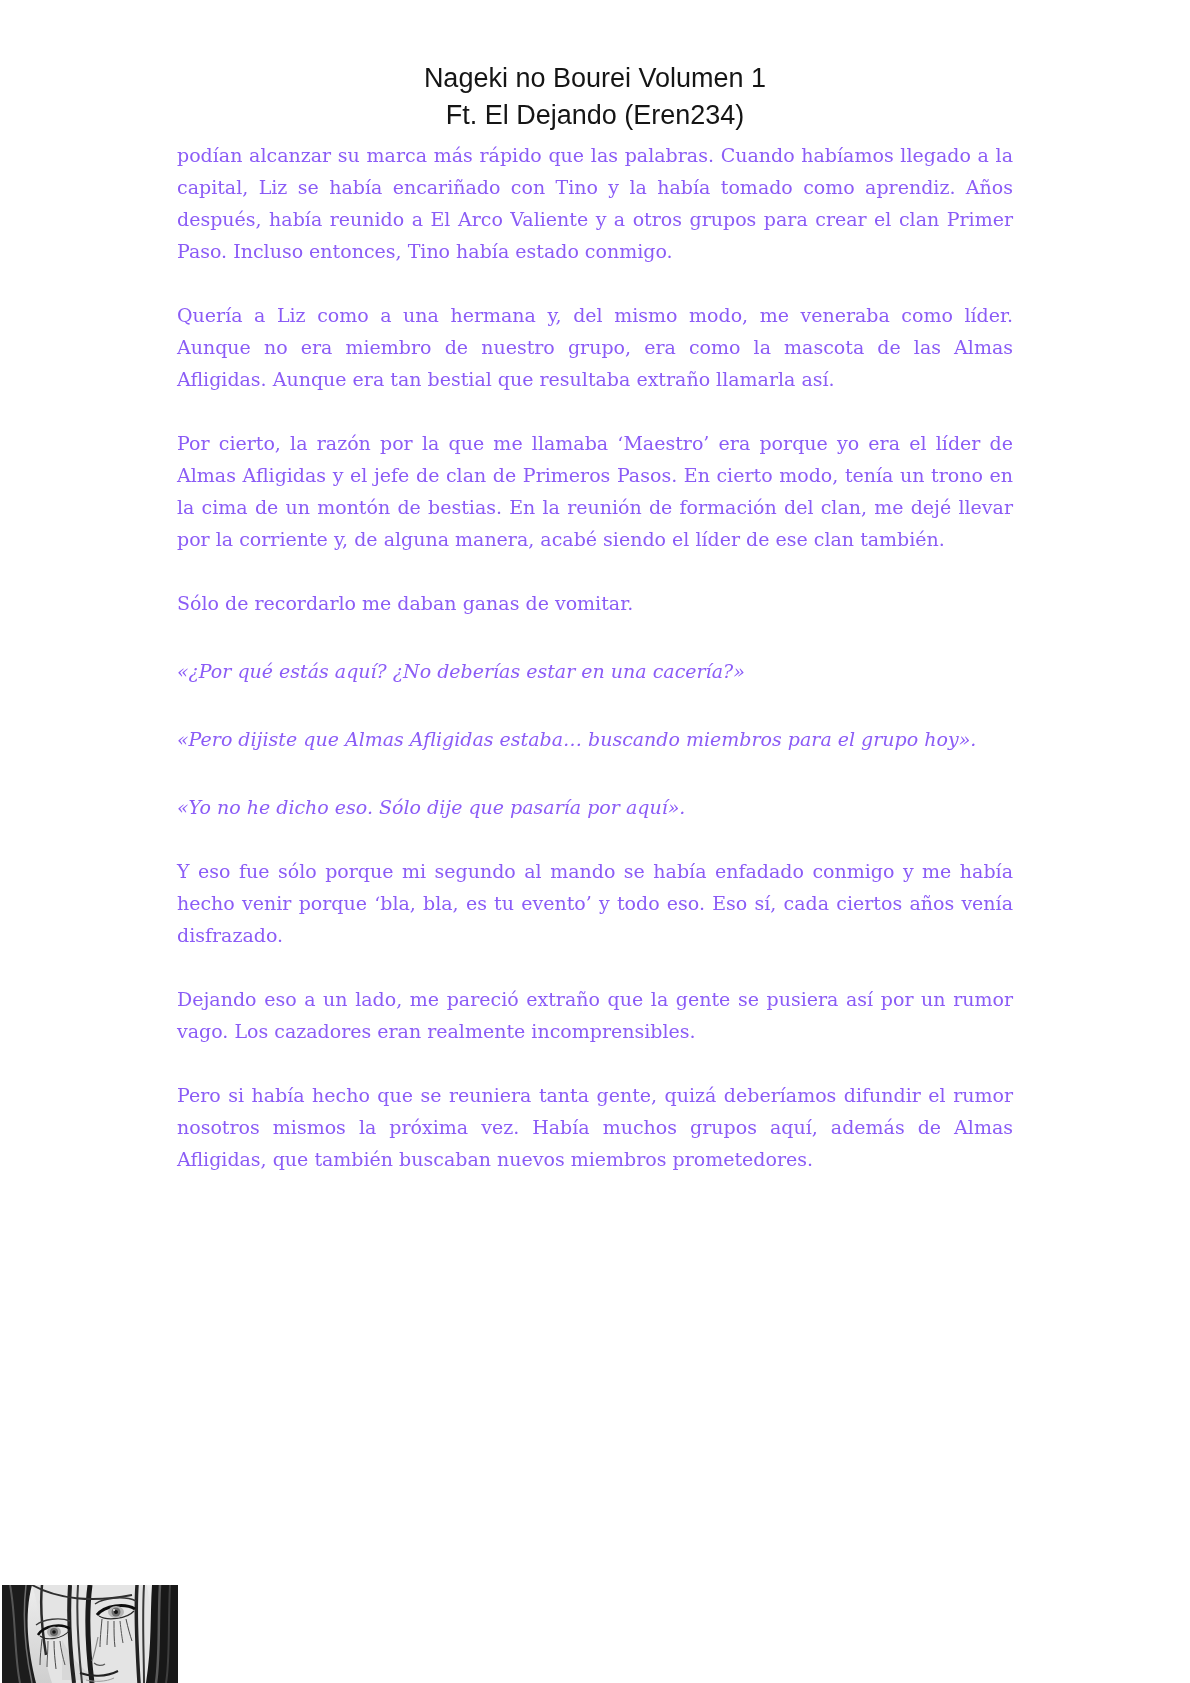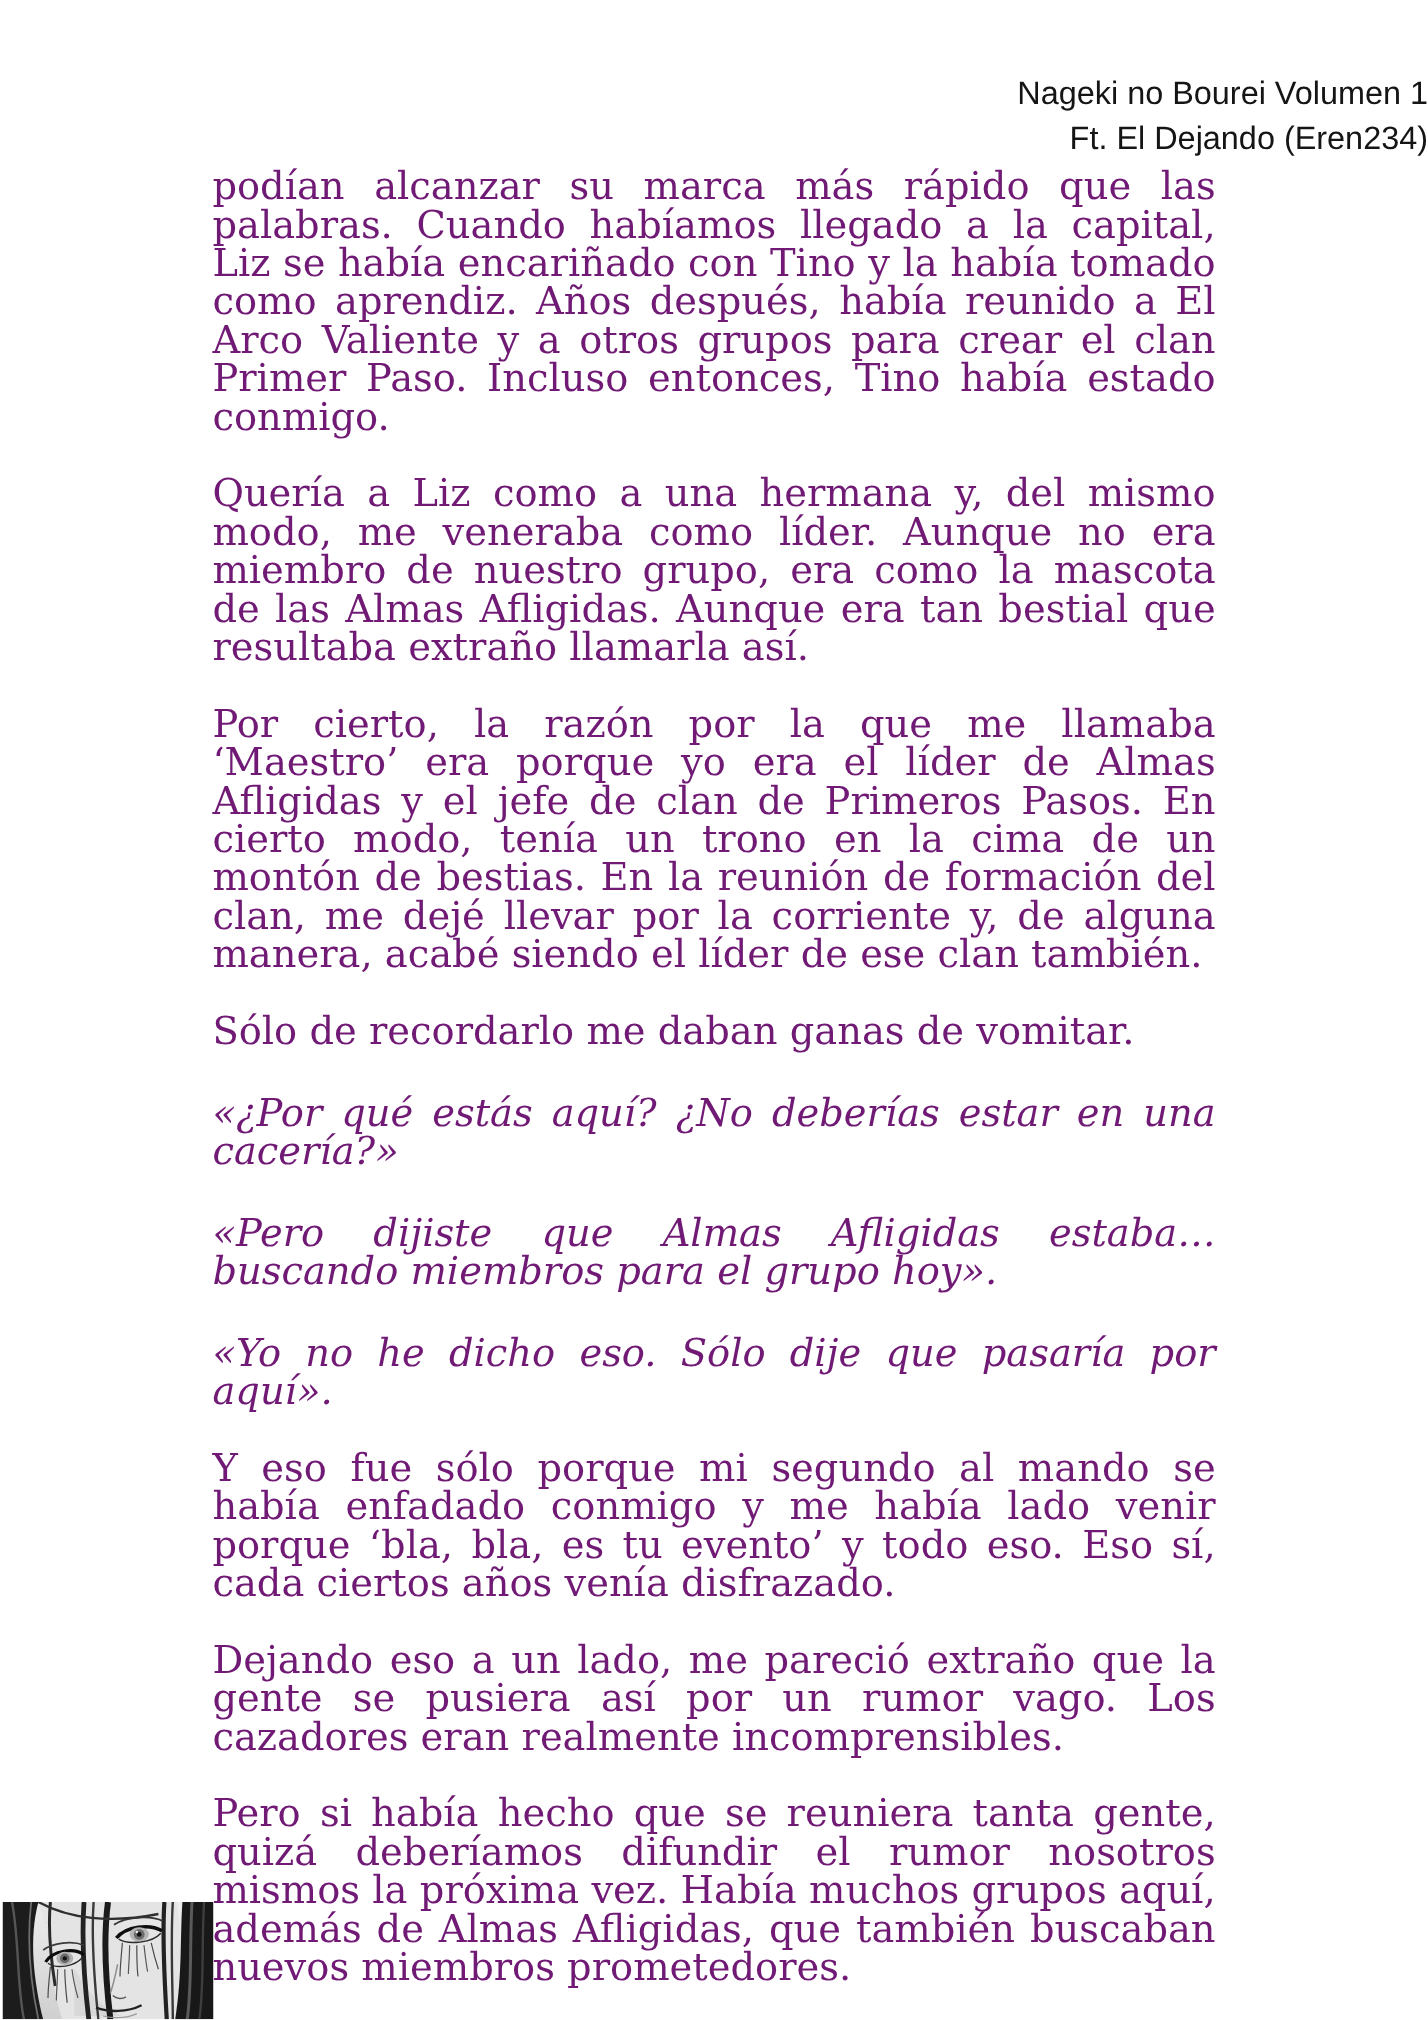--- a/index.html
+++ b/index.html
@@ -10,34 +10,34 @@
     overflow: hidden;
   }
   .page {
     position: relative;
     width: 1190px;
     height: 1683px;
     background: #ffffff;
   }
   .header {
     padding-top: 60px;
-    text-align: right;
+    text-align: center;
     font-family: "Liberation Sans", sans-serif;
     font-size: 27px;
     line-height: 37px;
     font-weight: 400;
     color: #151515;
   }
   .content {
     width: 836px;
     margin: 5px auto 0 auto;
     font-family: "DejaVu Serif", "Liberation Serif", serif;
-    font-size: 32px;
+    font-size: 19px;
     line-height: 32px;
-    color: #701a75;
+    color: #8b5cf6;
     text-align: justify;
     text-justify: inter-word;
   }
   .content p { margin: 0 0 32px 0; }
   .content p.italic { font-style: italic; margin-top: 36px; }
   .artwork {
     position: absolute;
     left: 2px;
     top: 1585px;
     width: 176px;
@@ -57,21 +57,21 @@
   </div>
 
   <div class="content">
     <p>podían alcanzar su marca más rápido que las palabras. Cuando habíamos llegado a la capital, Liz se había encariñado con Tino y la había tomado como aprendiz. Años después, había reunido a El Arco Valiente y a otros grupos para crear el clan Primer Paso. Incluso entonces, Tino había estado conmigo.</p>
     <p>Quería a Liz como a una hermana y, del mismo modo, me veneraba como líder. Aunque no era miembro de nuestro grupo, era como la mascota de las Almas Afligidas. Aunque era tan bestial que resultaba extraño llamarla así.</p>
     <p>Por cierto, la razón por la que me llamaba ‘Maestro’ era porque yo era el líder de Almas Afligidas y el jefe de clan de Primeros Pasos. En cierto modo, tenía un trono en la cima de un montón de bestias. En la reunión de formación del clan, me dejé llevar por la corriente y, de alguna manera, acabé siendo el líder de ese clan también.</p>
     <p>Sólo de recordarlo me daban ganas de vomitar.</p>
     <p class="italic">«¿Por qué estás aquí? ¿No deberías estar en una cacería?»</p>
     <p class="italic">«Pero dijiste que Almas Afligidas estaba… buscando miembros para el grupo hoy».</p>
     <p class="italic">«Yo no he dicho eso. Sólo dije que pasaría por aquí».</p>
-    <p>Y eso fue sólo porque mi segundo al mando se había enfadado conmigo y me había lado venir porque ‘bla, bla, es tu evento’ y todo eso. Eso sí, cada ciertos años venía disfrazado.</p>
+    <p>Y eso fue sólo porque mi segundo al mando se había enfadado conmigo y me había hecho venir porque ‘bla, bla, es tu evento’ y todo eso. Eso sí, cada ciertos años venía disfrazado.</p>
     <p>Dejando eso a un lado, me pareció extraño que la gente se pusiera así por un rumor vago. Los cazadores eran realmente incomprensibles.</p>
     <p>Pero si había hecho que se reuniera tanta gente, quizá deberíamos difundir el rumor nosotros mismos la próxima vez. Había muchos grupos aquí, además de Almas Afligidas, que también buscaban nuevos miembros prometedores.</p>
   </div>
 
   <div class="artwork">
     <svg viewBox="0 0 176 98" width="176" height="98" xmlns="http://www.w3.org/2000/svg">
       <defs>
         <linearGradient id="skin" x1="0" y1="0" x2="0" y2="1">
           <stop offset="0" stop-color="#ededed"></stop>
           <stop offset="1" stop-color="#cfcfcf"></stop>

